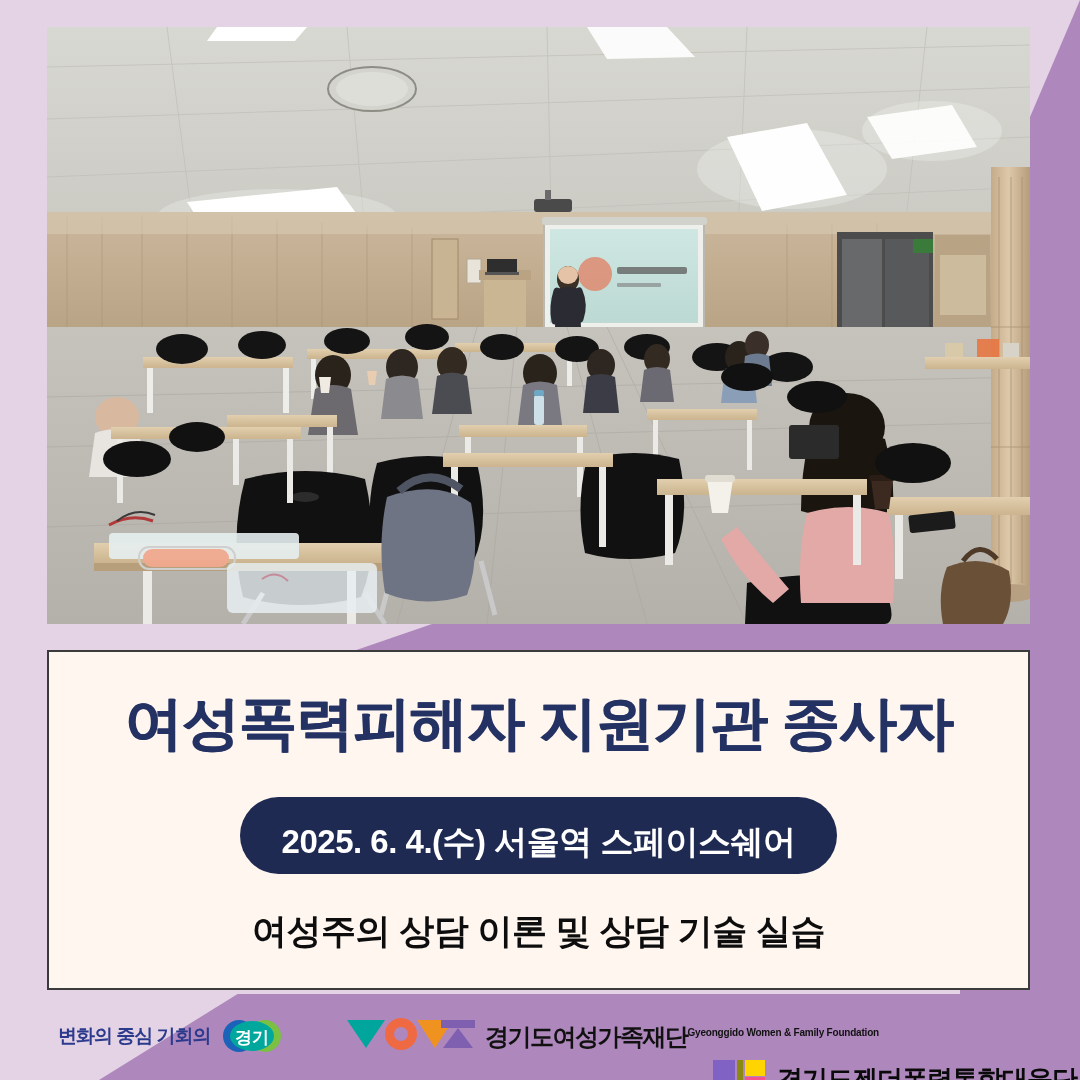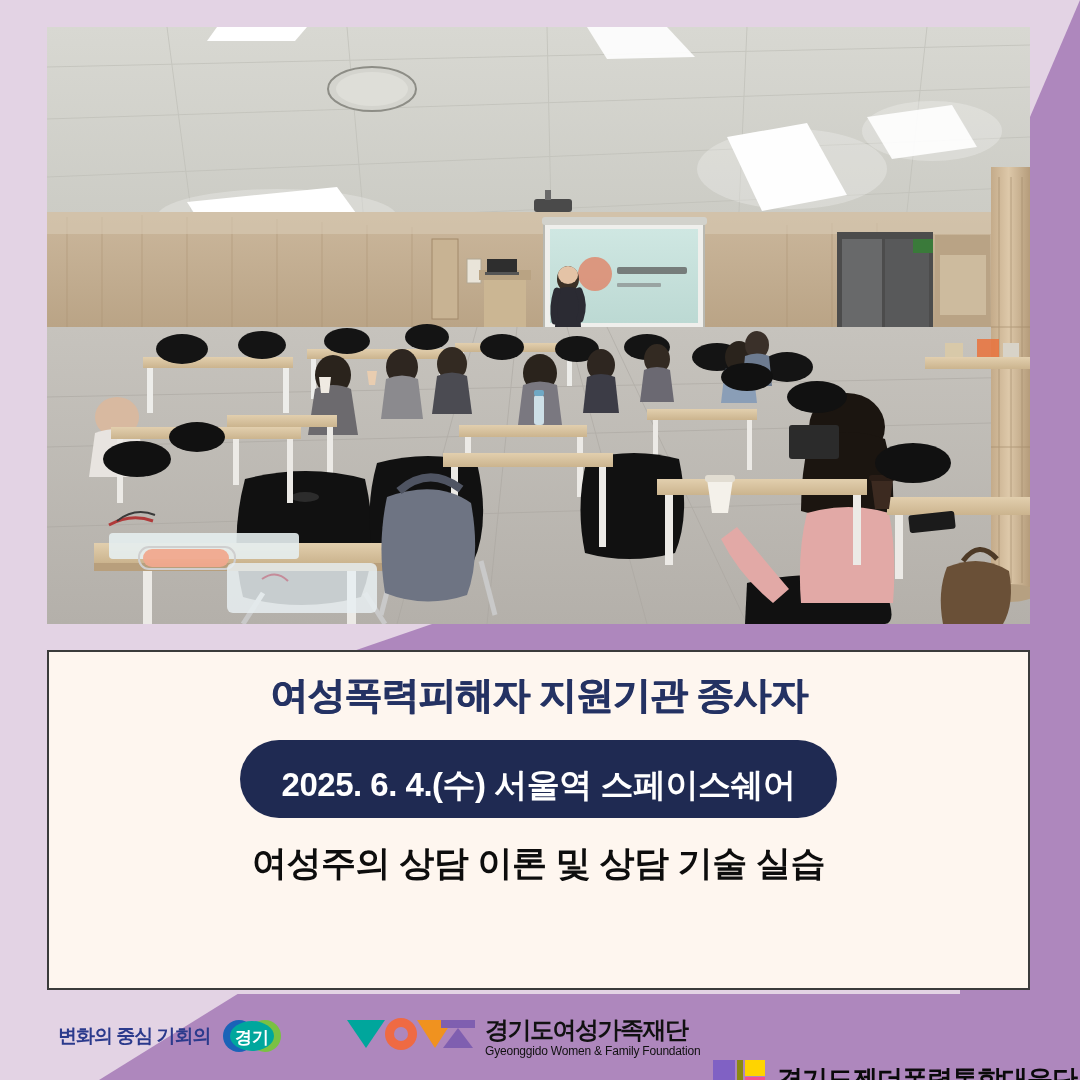--- a/index.html
+++ b/index.html
@@ -80,43 +80,43 @@
     box-sizing:border-box;
     z-index:6;
     display:flex;
     flex-direction:column;
     align-items:center;
     justify-content:flex-start;
     padding-top:20px;
   }
   .title{
     color:#243263;
-    font-size:38px;
+    font-size:58px;
     font-weight:bold;
     line-height:1.22;
     text-align:center;
     letter-spacing:-1px;
-    margin:0;
+    margin:16px;
     text-shadow:1px 0 0 #243263;
   }
   .title-line{display:block;}
   .date-pill{
     margin-top:22px;
     background:#1f2a52;
     color:#ffffff;
     border-radius:40px;
     padding:27px 42px 14px 42px;
     font-size:33px;
     font-weight:bold;
     letter-spacing:-0.5px;
     line-height:1.1;
     white-space:nowrap;
   }
   .subject{
-    margin-top:24px;
+    margin-top:36px;
     color:#0d0d0d;
     font-size:35px;
     font-weight:bold;
     letter-spacing:-0.5px;
     text-align:center;
     line-height:1.2;
   }
 
   
   .logo-row{
@@ -127,23 +127,23 @@
     display:flex;
     align-items:center;
     border-radius:21px;
   }
   .logo-gg{position:absolute;left:58px;top:24px;display:flex;align-items:center;gap:8px;}
   .logo-gg .slogan{
     color:#2b3a8c;font-size:19px;font-weight:bold;letter-spacing:-1px;white-space:nowrap;
   }
   .logo-gg .mark{position:relative;width:66px;height:36px;}
   .logo-wff{position:absolute;left:345px;top:20px;display:flex;align-items:center;gap:10px;}
-  .logo-wff .wordmark{display:flex;flex-direction:column;line-height:1;}
+  .logo-wff .wordmark{display:flex;flex-direction:row;line-height:1;}
   .logo-wff .kr{color:#111;font-size:24px;font-weight:bold;letter-spacing:-1.5px;white-space:nowrap;}
-  .logo-wff .en{color:#111;font-size:12px;font-weight:normal;letter-spacing:-0.2px;margin-top:3px;white-space:nowrap;}
+  .logo-wff .en{color:#111;font-size:10px;font-weight:bold;letter-spacing:-0.2px;margin-top:3px;white-space:nowrap;}
   .logo-gbv{position:absolute;left:713px;top:24px;display:flex;align-items:center;gap:12px;margin-top:38px;}
   .logo-gbv .kr{color:#0a0a0a;font-size:26px;font-weight:bold;letter-spacing:-1px;white-space:nowrap;}
 </style>
 </head>
 <body>
 
 <div id="poster">
 
   <div class="deco-right"></div>
   <div class="mid-band"></div>

